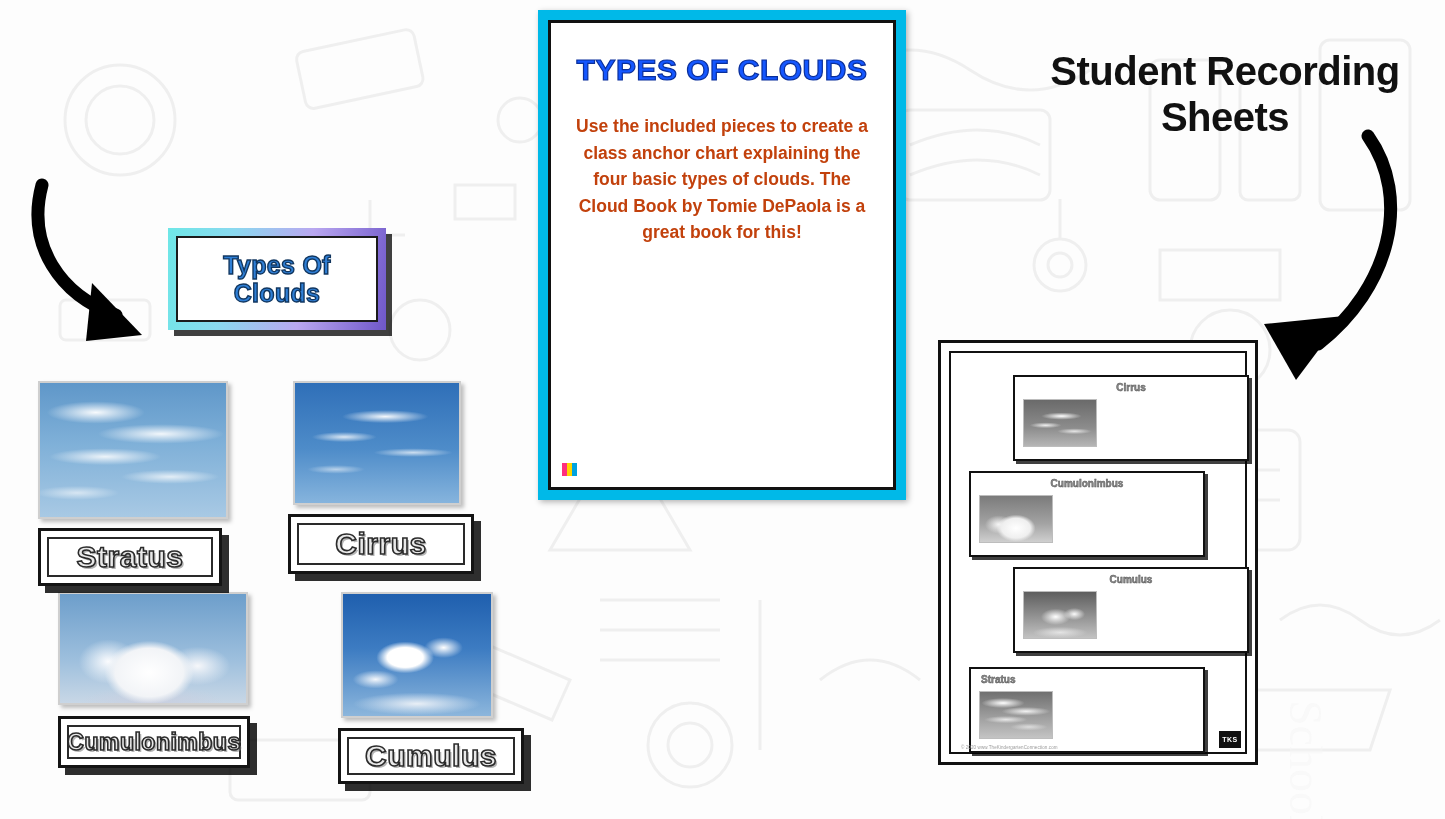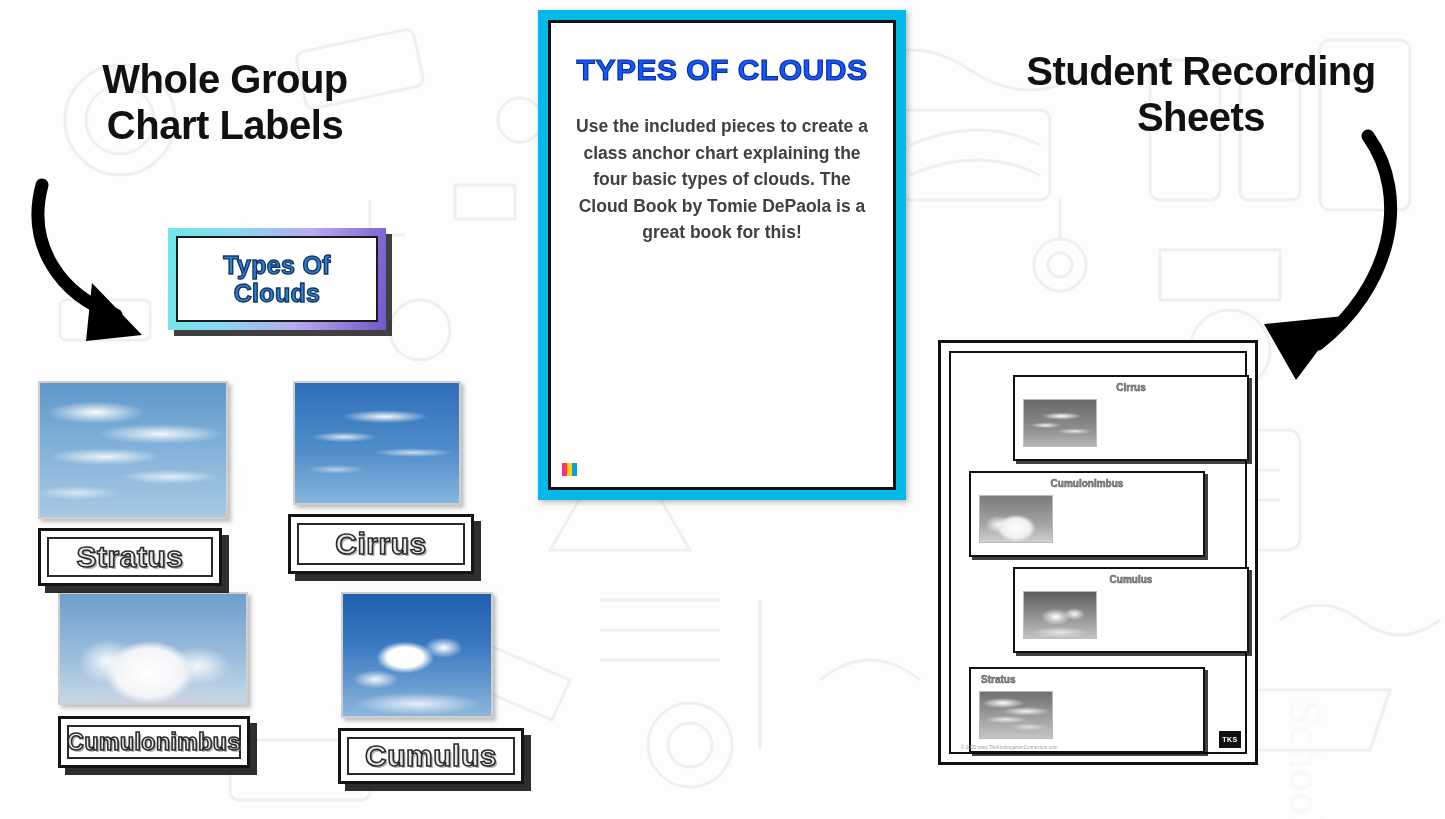--- a/index.html
+++ b/index.html
@@ -31,21 +31,21 @@
     color: #111111;
     line-height: 1.15;
     text-align: center;
     letter-spacing: -0.5px;
   }
   #heading-left {
     left: 55px; top: 56px; width: 340px;
     font-size: 40px;
   }
   #heading-right {
-    left: 996px; top: 48px; width: 410px;
+    left: 1020px; top: 48px; width: 410px;
     font-size: 40px;
   }
 
   
   .arrow-svg { position: absolute; pointer-events: none; }
 
   
   #title-label-card {
     position: absolute;
     left: 168px; top: 228px;
@@ -173,21 +173,21 @@
     color: #1557ff;
     -webkit-text-stroke: 1.2px #0a2f9b;
     letter-spacing: 0.5px;
     margin-top: 12px;
   }
   .directions-body {
     margin-top: 26px;
     text-align: center;
     font-size: 17.5px;
     line-height: 1.52;
-    color: #404040;
+    color: #c2410c;
     font-weight: bold;
     padding: 0 6px;
   }
   .directions-body.second { margin-top: 22px; }
   #tpt-logo {
     position: absolute;
     left: 10px; bottom: 10px;
     width: 17px; height: 15px;
     background: linear-gradient(90deg,#ff2e7e 0%, #ff2e7e 33%, #ffd400 33%, #ffd400 66%, #00a3e0 66%, #00a3e0 100%);
     border: 1px solid #fff;
@@ -324,21 +324,20 @@
       <rect x="230" y="740" width="140" height="60" rx="8"></rect>
       <circle cx="520" cy="120" r="22"></circle>
       <path d="M760 600 l0 150"></path>
       <path d="M820 680 q50 -40 100 0"></path>
     </g>
     <g fill="#ededed" opacity="0.55">
       <text x="1290" y="700" font-family="Liberation Serif, serif" font-size="46" transform="rotate(90 1290 700)">School</text>
     </g>
   </svg>
 
-  <div class="section-heading" id="heading-left">Whole Group Chart Labels</div>
   <div class="section-heading" id="heading-right">Student Recording Sheets</div>
 
   <svg class="arrow-svg" id="arrow-left" style="left:20px; top:175px; width:180px; height:185px;" viewBox="0 0 180 185" xmlns="http://www.w3.org/2000/svg">
     <path d="M22 10 C 6 70, 40 120, 96 140" stroke="#000" stroke-width="13" fill="none" stroke-linecap="round"></path>
     <path d="M72 108 L122 160 L66 166 Z" fill="#000"></path>
   </svg>
 
   <svg class="arrow-svg" id="arrow-right" style="left:1240px; top:128px; width:180px; height:280px;" viewBox="0 0 180 280" xmlns="http://www.w3.org/2000/svg">
     <path d="M128 8 C 172 70, 150 160, 78 216" stroke="#000" stroke-width="13" fill="none" stroke-linecap="round"></path>
     <path d="M104 188 L56 252 L24 196 Z" fill="#000"></path>

